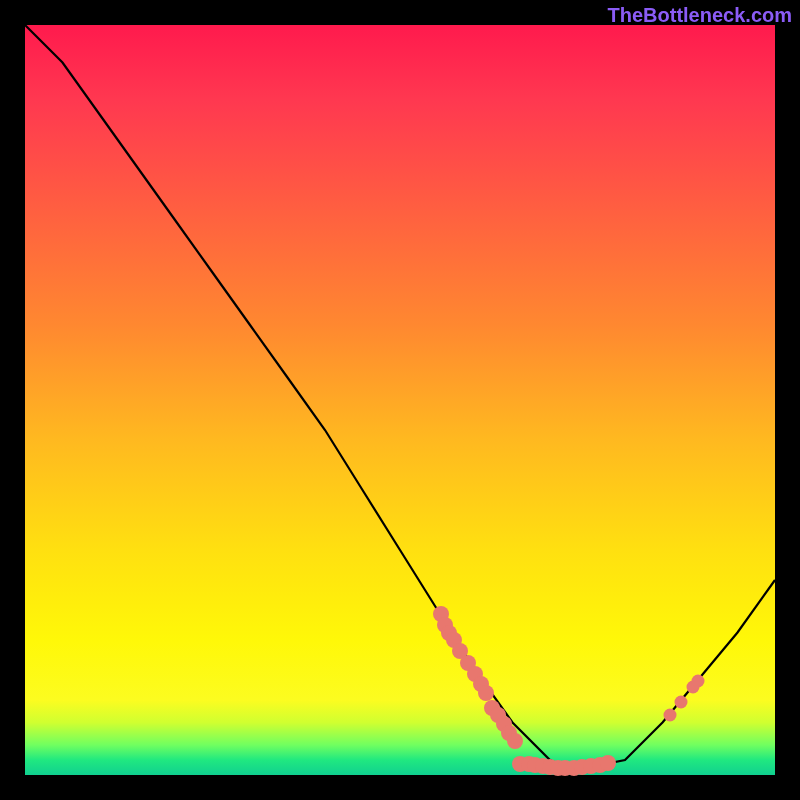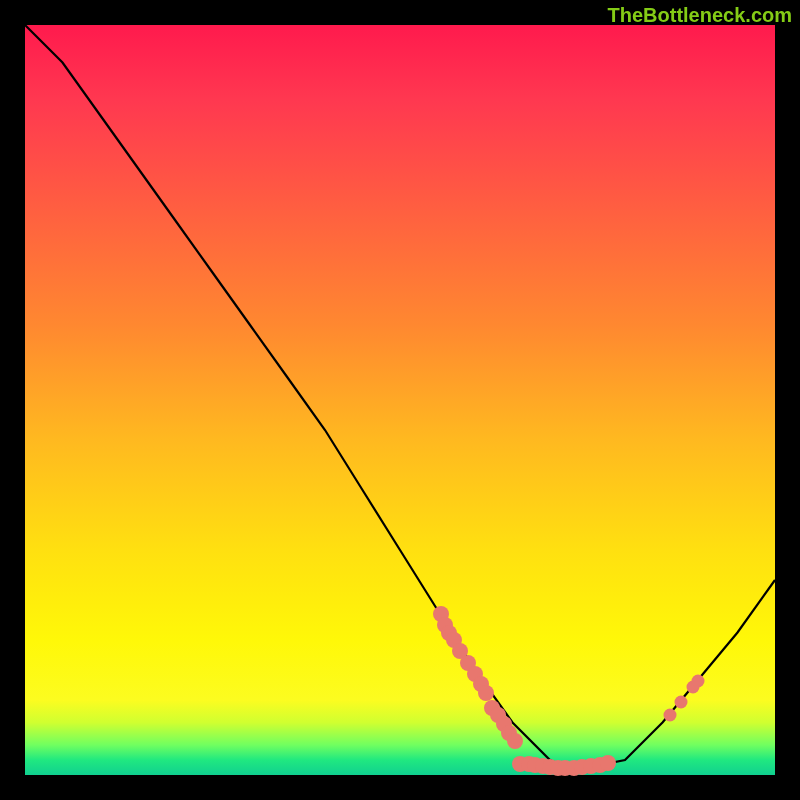--- a/index.html
+++ b/index.html
@@ -8,21 +8,21 @@
   background: #000;
   width: 800px;
   height: 800px;
   position: relative;
   font-family: Arial, sans-serif;
 }
 .watermark {
   position: absolute;
   top: 4px;
   right: 8px;
-  color: #84cc16;
+  color: #8b5cf6;
   font-size: 20px;
   font-weight: bold;
   z-index: 10;
 }
 .plot-area {
   position: absolute;
   left: 25px;
   top: 25px;
   width: 750px;
   height: 750px;

